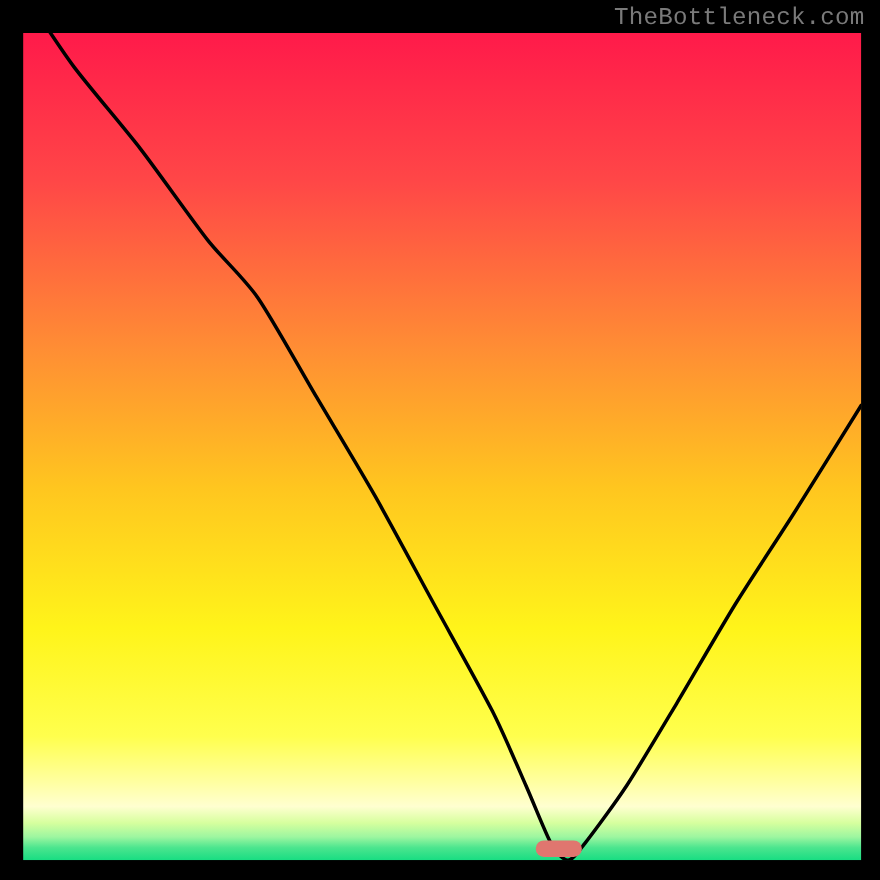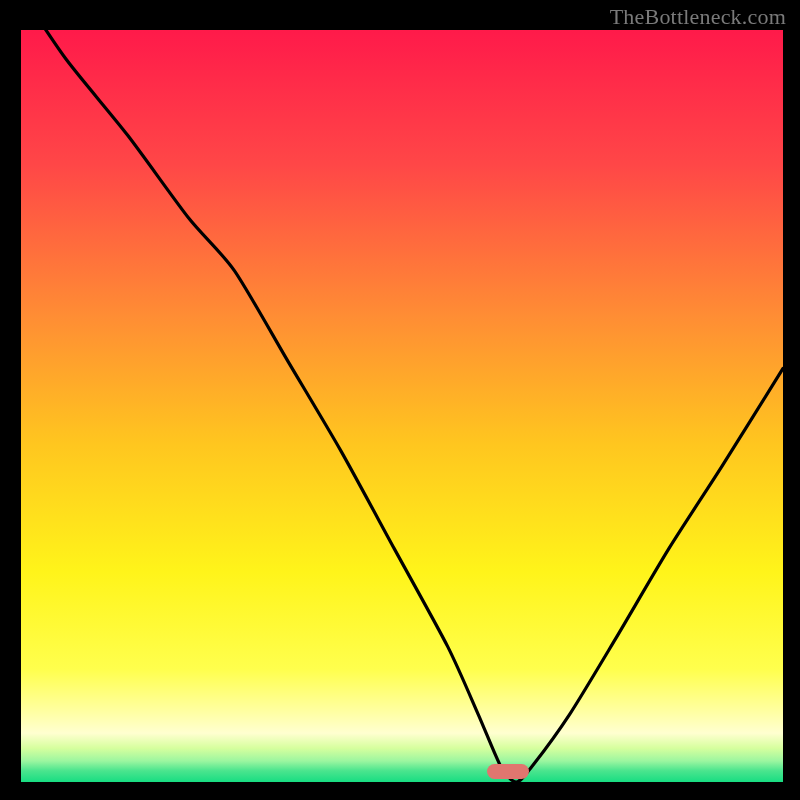--- a/index.html
+++ b/index.html
@@ -14,21 +14,21 @@
     width: 800px;
     height: 800px;
     background: #000000;
     position: relative;
   }
   .attribution {
     position: absolute;
     top: 4px;
     right: 14px;
     color: #7a7a7a;
-    font-family: Liberation Serif, serif;
+    font-family: Liberation Mono, monospace;
     font-size: 22px;
     font-weight: 500;
     letter-spacing: 0.2px;
     z-index: 30;
   }
   .plot {
     position: absolute;
     left: 21px;
     top: 30px;
     width: 762px;

